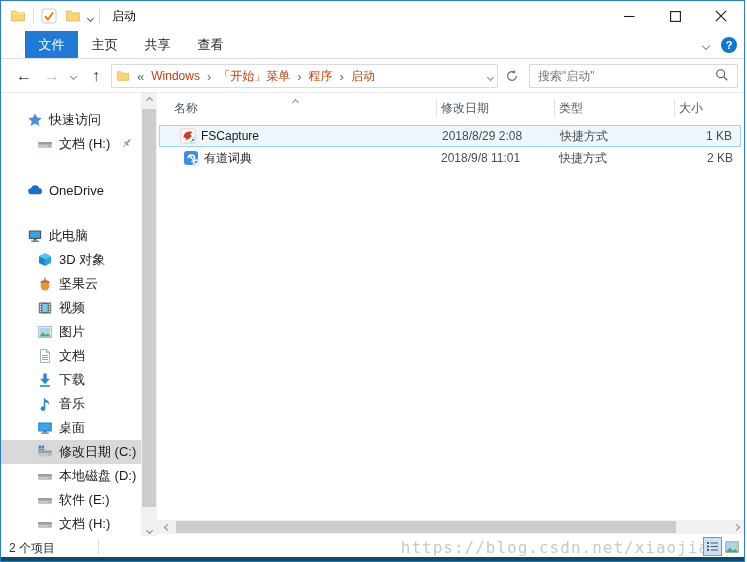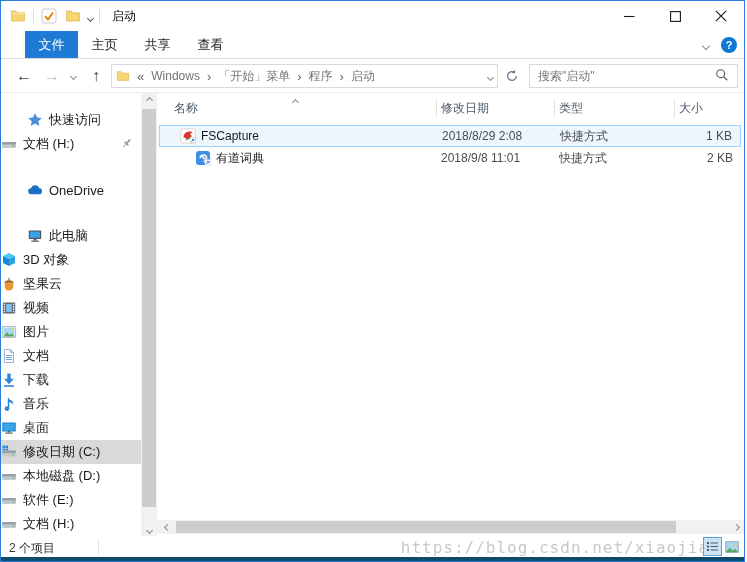--- a/index.html
+++ b/index.html
@@ -21,21 +21,21 @@
   .ribbon { position:absolute; top:30px; left:0; right:0; height:28px; background:#fff; border-bottom:1px solid #dcdcdc; display:flex; align-items:stretch;padding-left:24px; }
   .tab { min-width:53px; padding:0 10px; display:flex; align-items:center; justify-content:center; font-size:13px; color:#262626; }
   .tab.active { background:#1e7ad4; color:#fff; }
   .ribbon-right { position:absolute; right:0; top:0; height:28px; display:flex; align-items:center; gap:12px; padding-right:7px; }
   .help-circle { width:16px; height:16px; border-radius:50%; background:#0f78d2; color:#fff; font-size:11px; font-weight:bold; display:flex; align-items:center; justify-content:center; }
 
   
   .navbar { position:absolute; top:58px; left:0; right:0; height:34px; background:#fff; border-bottom:1px solid #ececec; }
   .nav-arrow { position:absolute; top:0; height:34px; display:flex; align-items:center; justify-content:center; font-size:16px; }
   .addr-box { position:absolute; left:110px; top:5px; width:387px; height:24px; background:#fff; border:1px solid #d9d9d9; display:flex; align-items:center; padding:0 4px; gap:5px; }
-  .crumb { color:#737373; white-space:nowrap; }
+  .crumb { color:#c2410c; white-space:nowrap; }
   .crumb-sep { color:#666; font-size:13px; padding:0 2px; }
   .addr-chev { margin-left:auto; }
   .refresh-btn { position:absolute; left:500px; top:5px; width:22px; height:24px; display:flex; align-items:center; justify-content:center; }
   .search-box { position:absolute; left:528px; top:5px; width:209px; height:24px; border:1px solid #d9d9d9; background:#fff; display:flex; align-items:center; padding:0 8px; }
   .search-ph { color:#777; }
   .search-mag { margin-left:auto; }
 
   
   .chev { display:inline-block; width:6px; height:6px; border-right:1.4px solid #595959; border-bottom:1.4px solid #595959; }
   .chev.down { transform:rotate(45deg); }
@@ -45,21 +45,21 @@
   .chev.sm { width:5px; height:5px; }
   .chev.gray { border-color:#8a8a8a; }
 
   
   .content { position:absolute; top:92px; left:0; right:0; height:445px; background:#fff; }
 
   
   .sidebar { position:absolute; left:0; top:0; width:140px; height:445px; padding-top:15px; overflow:hidden; }
   .side-item { height:24px; display:flex; align-items:center; gap:6px; font-size:13px; color:#1a1a1a; position:relative; }
   .side-item.lvl0 { padding-left:26px; }
-  .side-item.lvl1 { }
+  .side-item.lvl1 { padding-left:36px; }
   .side-item.selected { background:#d9d9d9; }
   .side-item .si { flex:0 0 16px; }
   .gap6 { margin-top:22px; }
   .gap7 { margin-top:15px; }
   .pin { position:absolute; right:8px; top:5px; }
 
   
   .vscroll { position:absolute; left:140px; top:0; width:16px; height:445px; background:#f1f1f1; }
   .vscroll .arr { position:absolute; left:0; width:16px; height:15px; display:flex; align-items:center; justify-content:center; }
   .vscroll .thumb { position:absolute; left:1px; width:14px; top:16px; height:398px; background:#cdcdcd; }
@@ -397,21 +397,21 @@
               <path d="M11.2 14l2.6-2.6M13.8 13.2v-1.8H12" stroke="#2f6fd0" stroke-width=".9" fill="none"></path>
             </svg>
           <span>FSCapture</span>
         </span>
         <span class="fcell" style="left:282px;">2018/8/29 2:08</span>
         <span class="fcell" style="left:400px;">快捷方式</span>
         <span class="fcell fsize" style="right:8px;width:60px;">1 KB</span>
       </div>
 
       <div class="frow" style="top:54px;">
-        <span class="fcell fname" style="left:36px;">
+        <span class="fcell fname" style="left:24px;">
           <svg class="si" width="16" height="16" viewBox="0 0 16 16">
               <rect x="1" y="1" width="14" height="14" rx="3" fill="#3a8fe8"></rect>
               <path d="M5.2 8.2a3.2 3.2 0 1 1 3.2 3.2m-2.2-6l4.6 4.6" stroke="#fff" stroke-width="1.5" fill="none"></path>
               <rect x="10" y="9.5" width="5.5" height="5.5" fill="#fff" stroke="#bbb" stroke-width=".5"></rect>
               <path d="M11.2 14l2.6-2.6M13.8 13.2v-1.8H12" stroke="#2f6fd0" stroke-width=".9" fill="none"></path>
             </svg>
           <span>有道词典</span>
         </span>
         <span class="fcell" style="left:282px;">2018/9/8 11:01</span>
         <span class="fcell" style="left:400px;">快捷方式</span>

